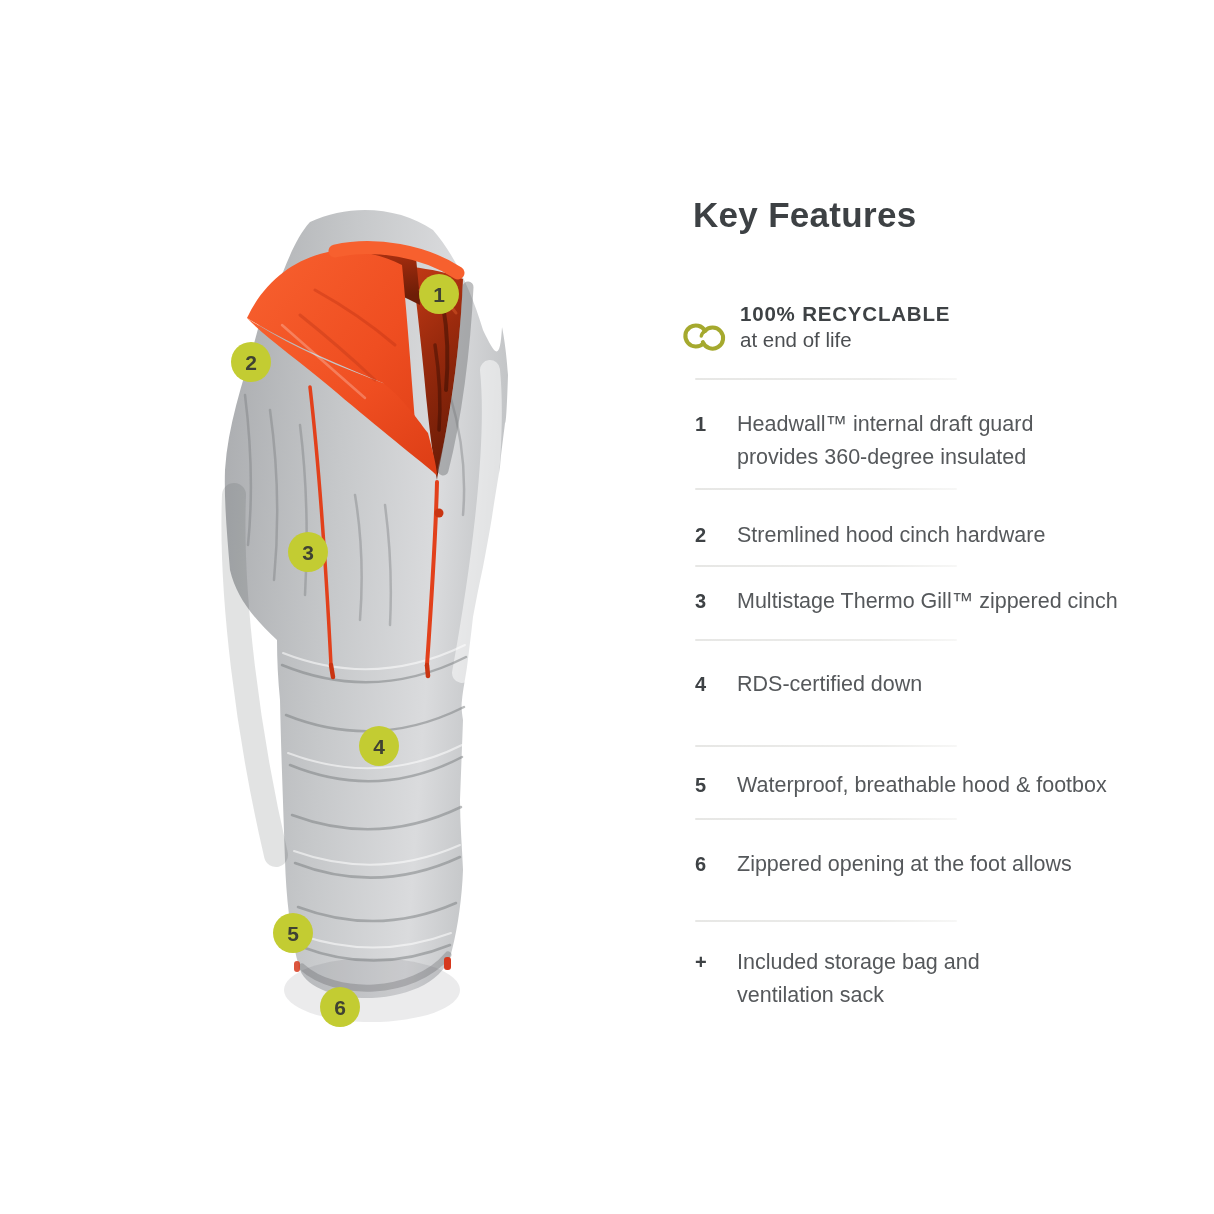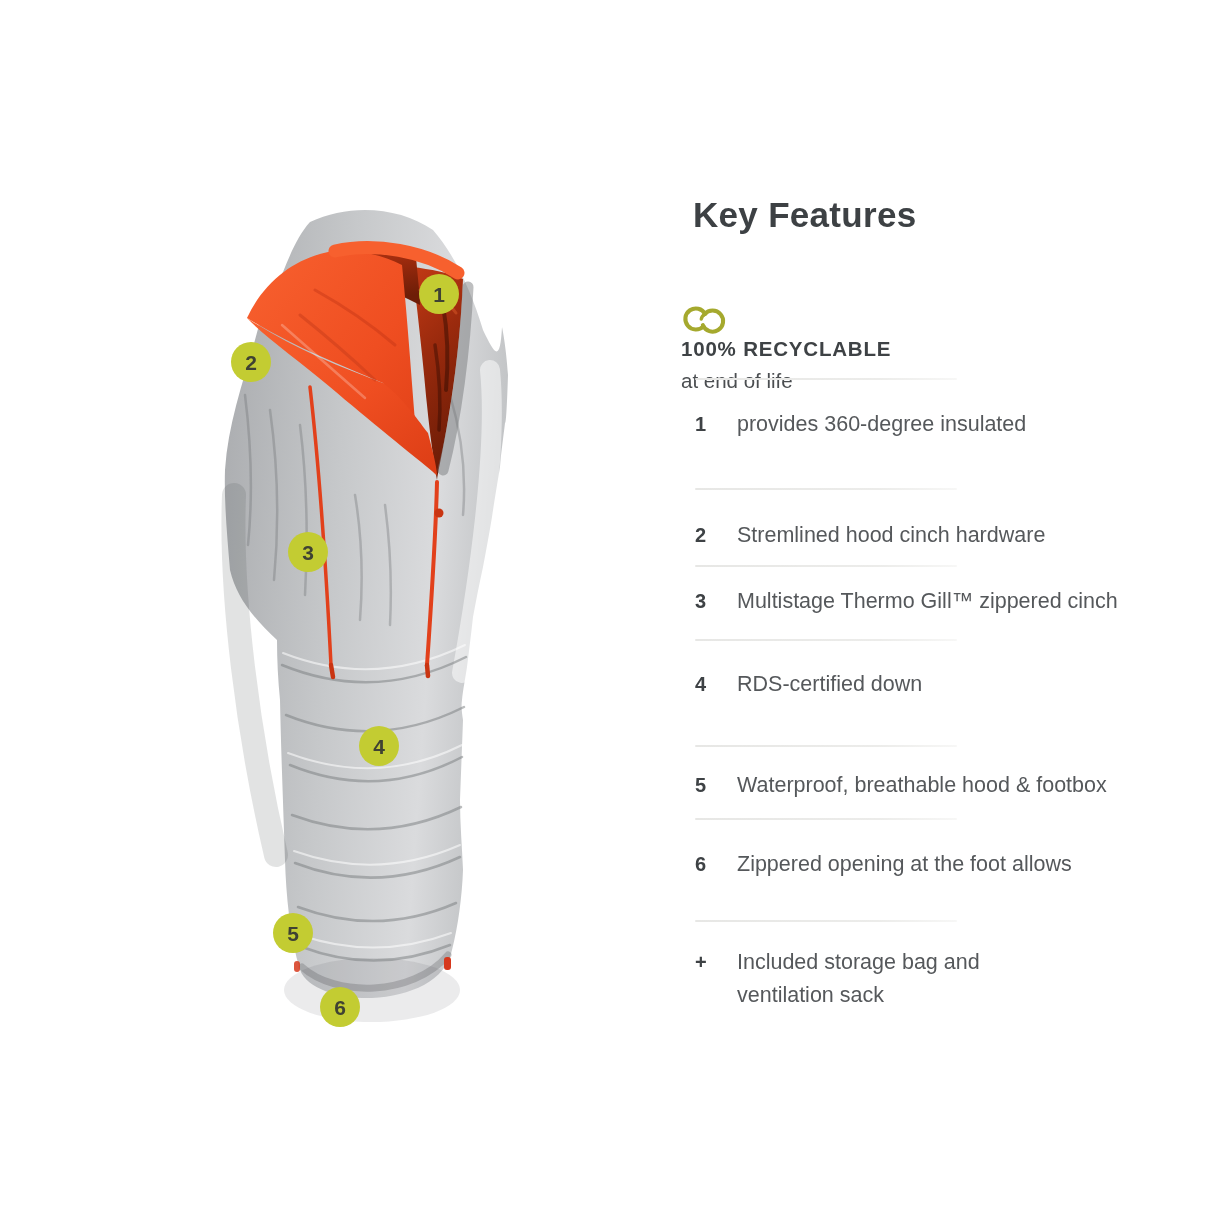--- a/index.html
+++ b/index.html
@@ -15,24 +15,24 @@
     background:#c3cc32;color:#3f4233;font-size:21px;font-weight:700;
     display:flex;align-items:center;justify-content:center;line-height:1;
   }
   .b1{left:419px;top:274px;} .b2{left:231px;top:342px;} .b3{left:288px;top:532px;}
   .b4{left:359px;top:726px;} .b5{left:273px;top:913px;} .b6{left:320px;top:987px;}
   
   .page-title{
     position:absolute;left:693px;top:195px;margin:0;
     font-size:35px;font-weight:700;letter-spacing:.3px;color:#3d4144;
   }
-  .highlight{position:absolute;left:681px;top:301px;display:flex;align-items:flex-start;flex-direction:column;}
+  .highlight{position:absolute;left:681px;top:301px;display:flex;gap:13px;align-items:flex-end;}
   .highlight .loop-icon{flex:0 0 auto;margin-top:1px;}
   .highlight-title{font-size:20.5px;font-weight:700;letter-spacing:.8px;color:#3e4245;line-height:26px;}
-  .highlight-sub{font-size:20.5px;font-weight:400;color:#4b4e51;line-height:26px;margin-top:6px;}
+  .highlight-sub{font-size:20.5px;font-weight:400;color:#4b4e51;line-height:26px;margin-top:0;}
   .divider{position:absolute;left:695px;width:262px;height:2px;
     background:linear-gradient(to right,#e7e7e5 0%,#ececea 70%,#f7f7f6 100%);border-radius:1px;}
   .d1{top:378px;} .d2{top:488px;} .d3{top:565px;} .d4{top:639px;}
   .d5{top:745px;} .d6{top:818px;} .d7{top:920px;}
   .feature{position:absolute;left:695px;width:450px;display:flex;}
   .i1{top:408px;} .i2{top:519px;} .i3{top:585px;} .i4{top:668px;}
   .i5{top:769px;} .i6{top:848px;} .i7{top:946px;}
   .feature .num{flex:0 0 42px;font-size:20px;font-weight:700;color:#3e4245;line-height:33px;}
   .feature .txt{flex:1;font-size:21.5px;font-weight:400;color:#55585b;line-height:33px;}
   .feature .txt span{display:block;}
@@ -193,20 +193,21 @@
       <div class="highlight-title">100% RECYCLABLE</div>
       <div class="highlight-sub">at end of life</div>
     </div>
   </div>
 
   <div class="divider d1"></div>
 
   <div class="feature i1">
     <span class="num">1</span>
     <span class="txt">
+      <span>Headwall™ internal draft guard</span>
       <span>provides 360-degree insulated</span>
     </span>
   </div>
   <div class="divider d2"></div>
 
   <div class="feature i2">
     <span class="num">2</span>
     <span class="txt">
       <span>Stremlined hood cinch hardware</span>
       <span></span>

